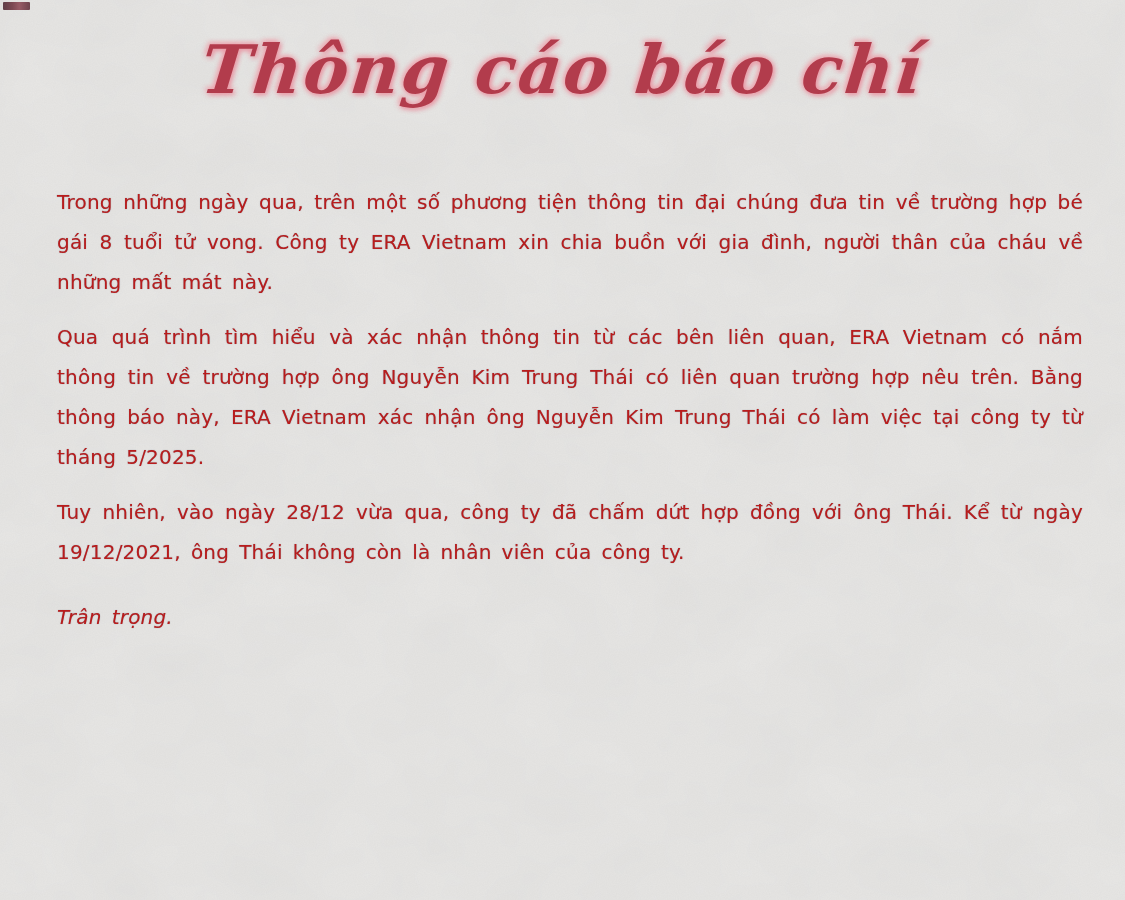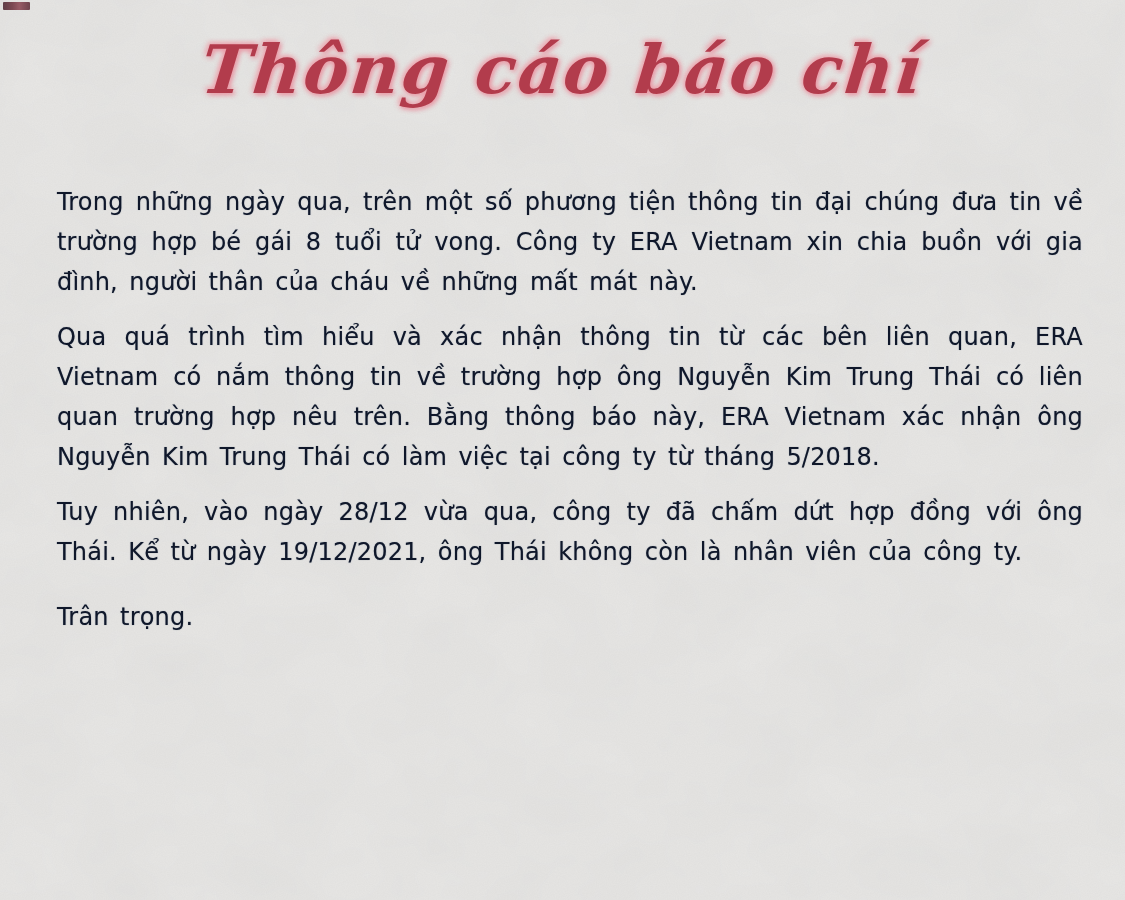--- a/index.html
+++ b/index.html
@@ -52,32 +52,33 @@
       -2px -2px 4px rgba(238, 160, 170, 0.6);
   }
   .content {
     position: absolute;
     top: 182px;
     left: 57px;
     width: 1026px;
   }
   .content p {
     margin: 0 0 15px 0;
-    font-size: 24px;
+    font-size: 20px;
     line-height: 40px;
-    color: #0f172a;
+    color: #b91c1c;
     text-align: justify;
     text-align-last: left;
     letter-spacing: 0.2px;
     word-spacing: 3.5px;
     text-shadow: 0 0 1px rgba(64, 83, 107, 0.55);
   }
   .content p.closing {
     text-align: left;
     margin-top: 25px;
+    font-style: italic;
   }
 </style>
 </head>
 <body>
 
 <div class="paper">
 
   <svg class="texture" width="1125" height="900" xmlns="http://www.w3.org/2000/svg">
     <filter id="mottle" x="0" y="0" width="100%" height="100%">
       <feTurbulence type="fractalNoise" baseFrequency="0.012 0.016" numOctaves="3" seed="11" stitchTiles="stitch" result="t"></feTurbulence>
@@ -90,18 +91,18 @@
     <rect width="1125" height="900" filter="url(#mottle)"></rect>
     <rect width="1125" height="900" filter="url(#grain)"></rect>
   </svg>
 
   <div class="corner-artifact"></div>
 
   <h1 class="doc-title">Thông cáo báo chí</h1>
 
   <div class="content">
     <p>Trong những ngày qua, trên một số phương tiện thông tin đại chúng đưa tin về trường hợp bé gái 8 tuổi tử vong. Công ty ERA Vietnam xin chia buồn với gia đình, người thân của cháu về những mất mát này.</p>
-    <p>Qua quá trình tìm hiểu và xác nhận thông tin từ các bên liên quan, ERA Vietnam có nắm thông tin về trường hợp ông Nguyễn Kim Trung Thái có liên quan trường hợp nêu trên. Bằng thông báo này, ERA Vietnam xác nhận ông Nguyễn Kim Trung Thái có làm việc tại công ty từ tháng 5/2018.</p>
+    <p>Qua quá trình tìm hiểu và xác nhận thông tin từ các bên liên quan, ERA Vietnam có nắm thông tin về trường hợp ông Nguyễn Kim Trung Thái có liên quan trường hợp nêu trên. Bằng thông báo này, ERA Vietnam xác nhận ông Nguyễn Kim Trung Thái có làm việc tại công ty từ tháng 5/2025.</p>
     <p>Tuy nhiên, vào ngày 28/12 vừa qua, công ty đã chấm dứt hợp đồng với ông Thái. Kể từ ngày 19/12/2021, ông Thái không còn là nhân viên của công ty.</p>
     <p class="closing">Trân trọng.</p>
   </div>
 
 </div>
 
 </body></html>

